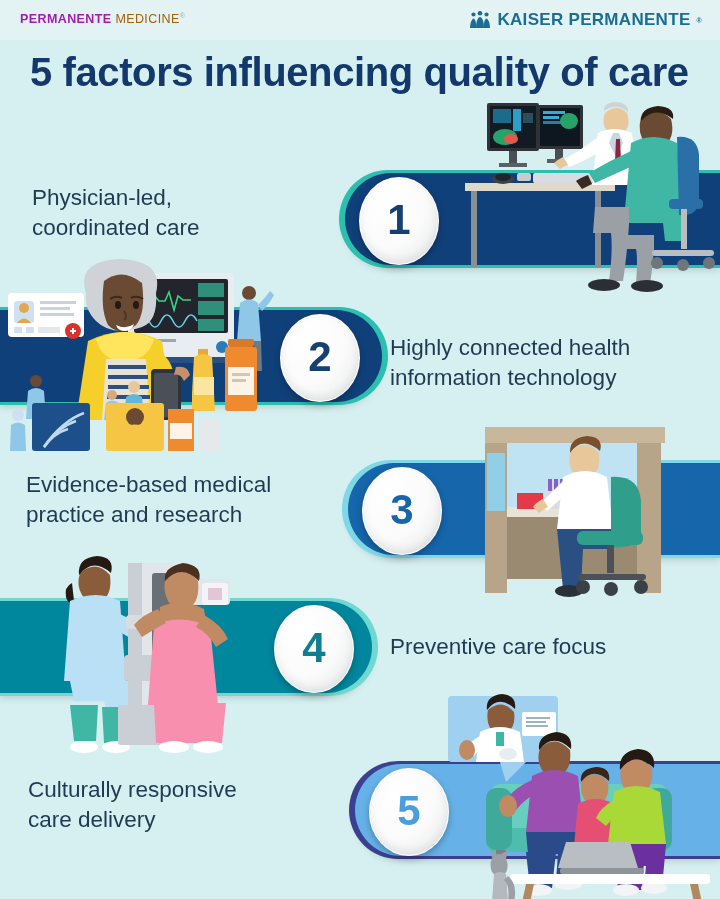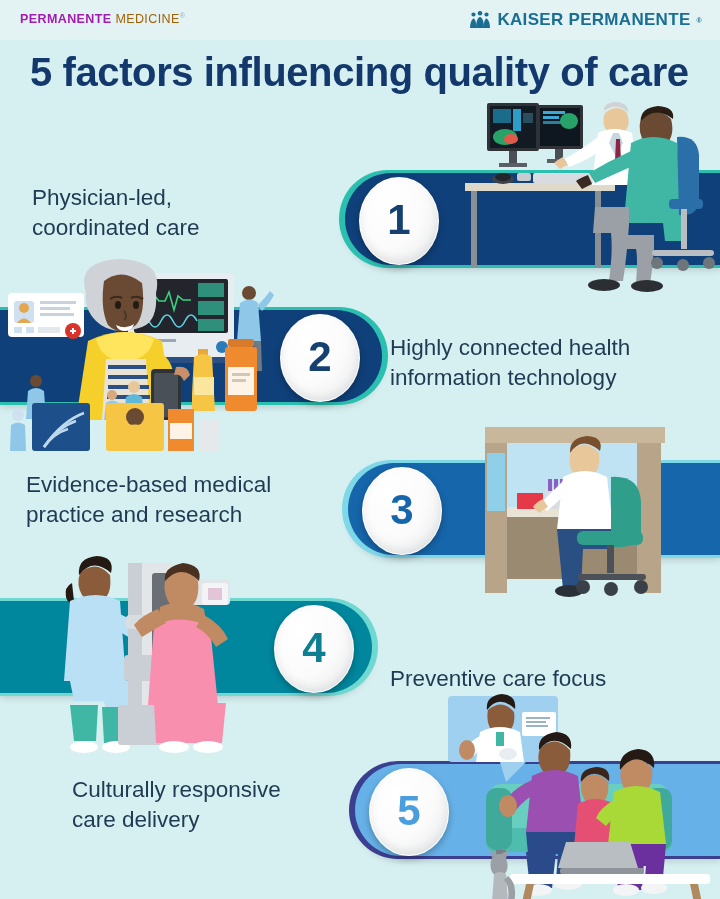--- a/index.html
+++ b/index.html
@@ -397,21 +397,21 @@
         <ellipse cx="146" cy="192" rx="15" ry="6" fill="#ffffff"></ellipse>
       </svg>
     </div>
 
     <div class="badge" style="left:272px;top:2px;">
       <div class="disc">
         <span class="num" style="color:#0e7f93;">4</span>
       </div>
     </div>
 
-    <div class="caption" style="left:390px;top:31px;width:320px;margin-top:32px;">Preventive care focus</div>
+    <div class="caption" style="left:390px;top:31px;width:320px;">Preventive care focus</div>
   </div>
 
   <div class="row" style="top:764px;height:95px;">
     <div class="band right-anchored" style="left:355px;right:0;background:#66b2e8;border-radius:48px 0 0 48px;
                 box-shadow:-3px 0 0 3px #3b3f8f, 0 4px 9px rgba(0,0,0,.18);"></div>
 
     <div class="art" style="left:440px;top:-72px;">
       <svg width="280" height="210" viewBox="0 0 280 210">
 
         <rect x="8" y="4" width="110" height="66" rx="4" fill="#9fd0f0"></rect>
@@ -473,17 +473,17 @@
         <path d="M68 184 q10 8 6 26 l-6 -2 q2 -14 -4 -20Z" fill="#9aa0a6"></path>
       </svg>
     </div>
 
     <div class="badge" style="left:367px;top:2px;">
       <div class="disc">
         <span class="num" style="color:#4a9ede;">5</span>
       </div>
     </div>
 
-    <div class="caption" style="left:28px;top:11px;width:320px;margin-left:44px;">Culturally responsive
+    <div class="caption" style="left:28px;top:11px;width:320px;">Culturally responsive
 care delivery</div>
   </div>
 
 </div>
 
 </body></html>

